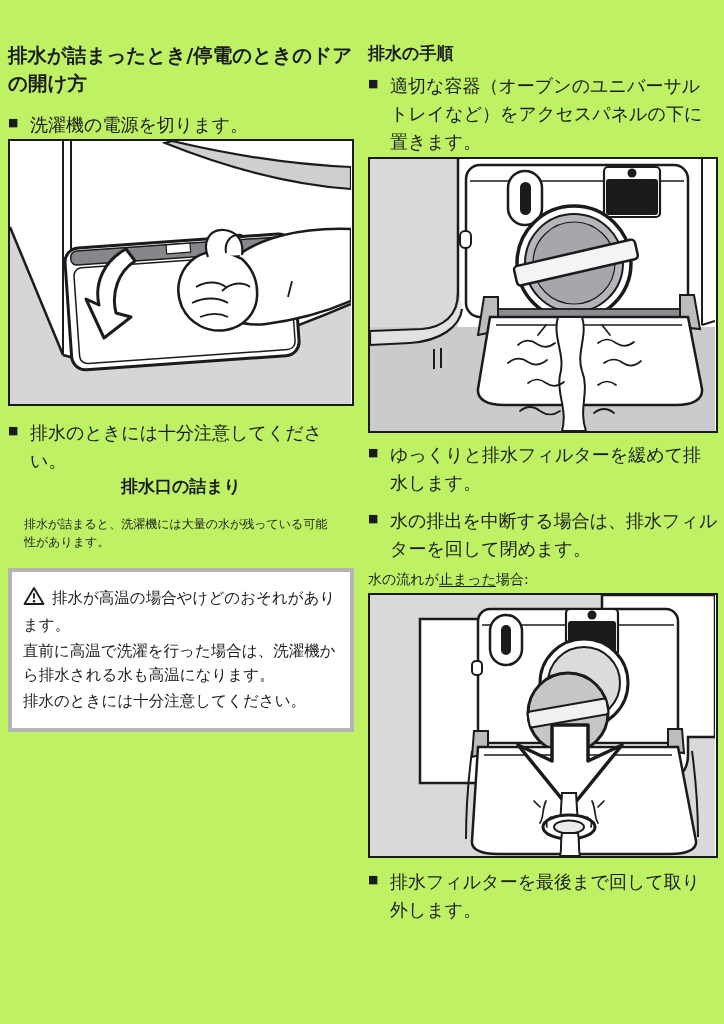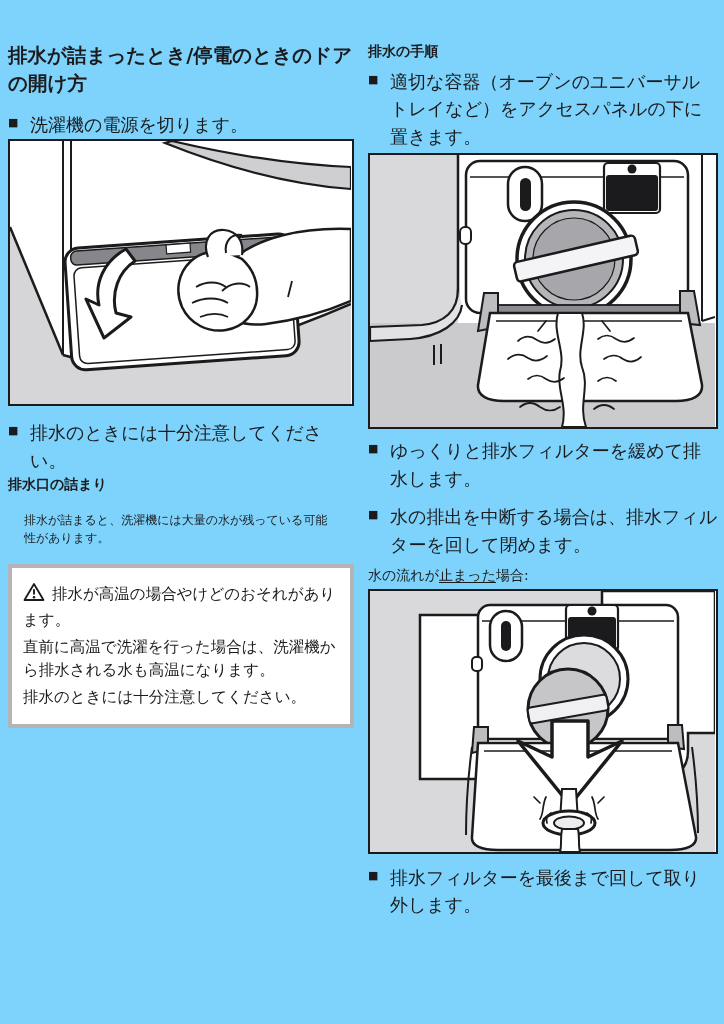--- a/index.html
+++ b/index.html
@@ -1,27 +1,27 @@
 <!DOCTYPE html>
 <html><head>
 <meta charset="utf-8">
 <style>
   html,body{margin:0;padding:0;background:#ffffff;}
   body{
     width:724px;height:1024px;
     font-family:"DejaVu Sans","Liberation Sans",sans-serif;
     color:#1b1b1d;
   }
-  .page{position:relative;width:724px;height:1024px;background:#7dd3fc;overflow:hidden;}
+  .page{position:relative;width:724px;height:1024px;background:#bef264;overflow:hidden;}
   .col{position:absolute;top:42px;}
   .col-left{left:8px;width:346px;}
   .col-right{left:368px;width:350px;}
 
   h1.sec{font-size:19.5px;line-height:1.42;font-weight:700;margin:0 0 14px;}
-  h2.sec{font-size:14px;line-height:1.4;font-weight:700;margin:0;}
+  h2.sec{font-size:17px;line-height:1.4;font-weight:700;margin:0;}
 
   .li{display:flex;align-items:flex-start;}
   .li .bul{flex:0 0 22px;width:22px;font-size:11px;line-height:24px;color:#1b1b1d;}
   .li .txt{flex:1;font-size:18px;line-height:1.55;}
 
   p.body{font-size:12px;line-height:1.55;margin:16px;}
 
   figure.fig{margin:0;border:2.5px solid #1b1b1d;background:#fff;}
   figure.fig svg{display:block;}
 
@@ -30,21 +30,21 @@
   .warnbox p{margin:0;font-size:15.5px;line-height:1.52;}
   .warnbox p + p{margin-top:3px;}
   .wicon{display:inline-block;vertical-align:-3px;margin-right:7px;}
 
   .case{font-size:14px;line-height:1.55;margin:0;}
   .u{text-decoration:underline;text-underline-offset:2px;}
 
   
   .mt6{margin-top:6px;}.mt8{margin-top:8px;}.mt10{margin-top:10px;}
   .mt12{margin-top:12px;}.mt13{margin-top:13px;}
-  .mb6{margin-bottom:6px;}.mb10{margin-bottom:10px;}
+  .mb6{margin-bottom:6px;text-align:center;}.mb10{margin-bottom:10px;}
 </style>
 </head>
 <body>
 
 <div class="page">
 
   <div class="col col-left">
 
     <h1 class="sec">排水が詰まったとき/停電のときのドアの開け方</h1>
 

